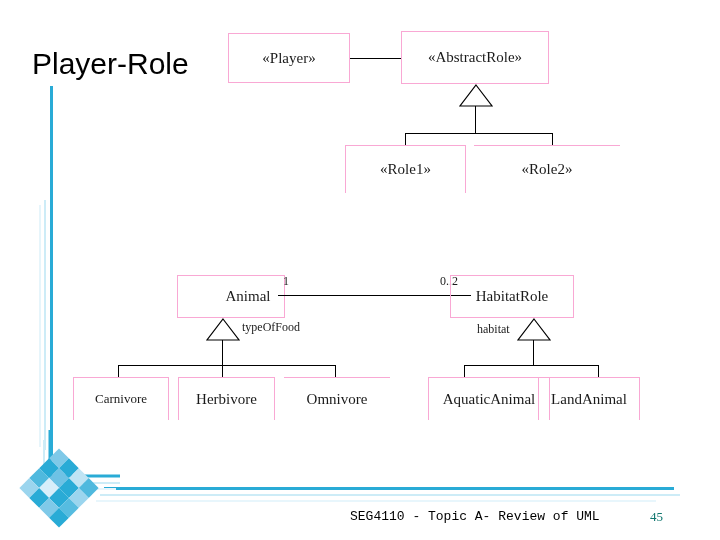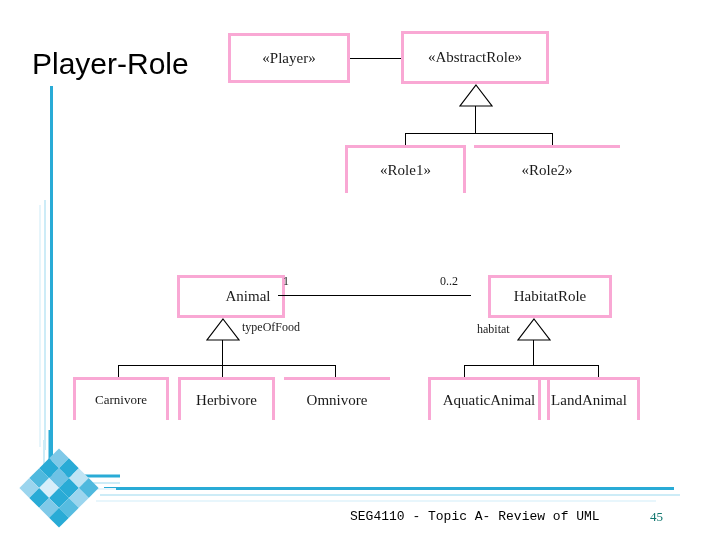--- a/index.html
+++ b/index.html
@@ -88,21 +88,21 @@
     position: absolute;
     left: 16px;
     top: 445px;
     width: 86px;
     height: 86px;
   }
 
   
   .uml-box {
     position: absolute;
-    border: 3px solid #f9a8d4;
+    border: 1px solid #f9a8d4;
     background: transparent;
     box-sizing: border-box;
     display: flex;
     align-items: center;
     justify-content: center;
     font-family: "Liberation Serif", serif;
     color: #1a1a1a;
     white-space: nowrap;
   }
   .uml-box.clipped-bottom { border-bottom: none; text-align: center; }
@@ -215,21 +215,21 @@
   </div>
 
   <div class="uml-box" style="left:177px; top:275px; width:108px; height:43px; font-size:15px;padding-left:34px;">
     <span>Animal</span>
   </div>
 
   <div class="edge h" style="left:278px; top:295px; width:193px;"></div>
   <div class="mult" style="left:283px; top:274px;">1</div>
   <div class="mult" style="left:440px; top:274px;">0..2</div>
 
-  <div class="uml-box" style="left:488px; top:275px; width:124px; height:43px; font-size:15px;">
+  <div class="uml-box" style="left:450px; top:275px; width:124px; height:43px; font-size:15px;">
     <span>HabitatRole</span>
   </div>
 
   <svg class="tri" style="left:206px; top:318px; width:34px; height:23px;" viewBox="0 0 34 23">
     <polygon points="17,1 33,22 1,22" fill="#ffffff" stroke="#000000" stroke-width="1.2"></polygon>
   </svg>
   <div class="assoc-label" style="left:242px; top:320px;">typeOfFood</div>
 
   <div class="edge v" style="left:222px; top:340px; height:26px;"></div>
   <div class="edge h" style="left:118px; top:365px; width:218px;"></div>

